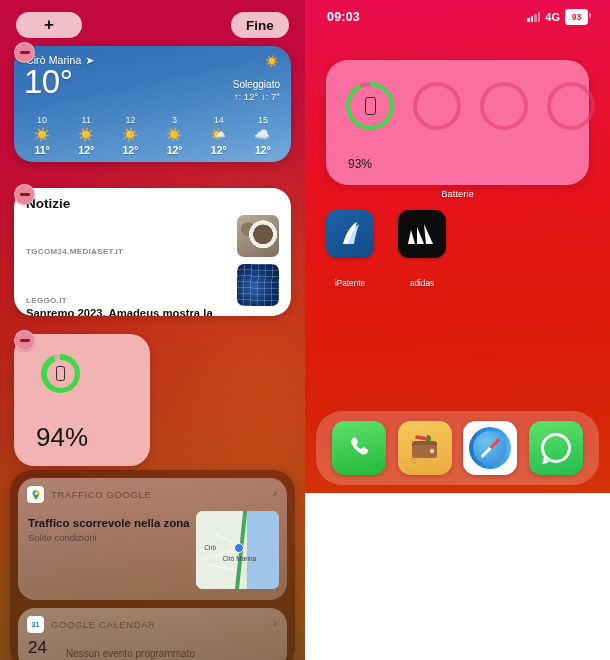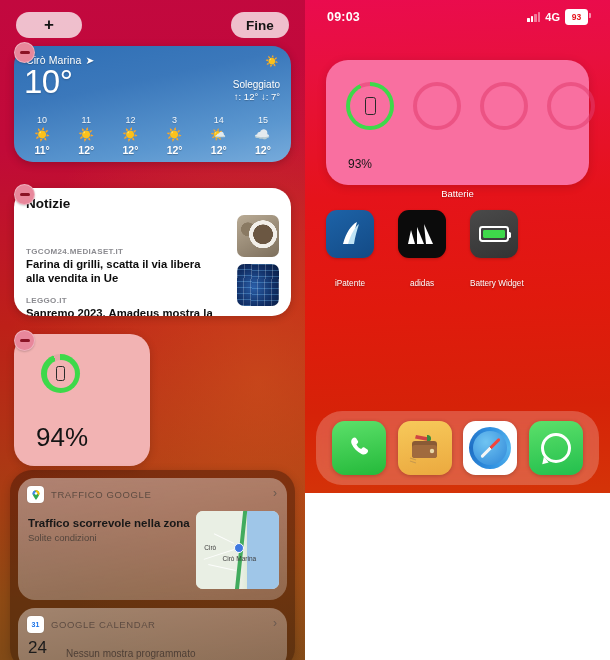--- a/index.html
+++ b/index.html
@@ -297,21 +297,20 @@
           </div>
         </div>
     </div>
 
     <div class="minus-badge" style="left:14px; top:184px;"></div>
     <div class="w-news">
       <div class="nw-title">Notizie</div>
 
       <div class="nw-item i1">
         <div class="nw-src">TGCOM24.MEDIASET.IT</div>
-        <div class="nw-head">Farina di grilli, scatta il via libera alla vendita in Ue</div>
         <div class="nw-thumb thumb-food"></div>
       </div>
 
       <div class="nw-item i2">
         <div class="nw-src">LEGGO.IT</div>
         <div class="nw-head">Sanremo 2023, Amadeus mostra la scenografia "cupola" a VivaRai2: «F...</div>
         <div class="nw-thumb thumb-tech"></div>
       </div>
     </div>
 
@@ -354,21 +353,21 @@
         </div>
       </div>
 
       <div class="w-calendar">
         <div class="cw-head">
           <div class="gcal-ico">31</div>
           <span class="tw-label">GOOGLE CALENDAR</span>
         </div>
         <div class="cw-chev">›</div>
         <div class="cw-day">24</div>
-        <div class="cw-empty">Nessun mostra programmato</div>
+        <div class="cw-empty">Nessun evento programmato</div>
       </div>
     </div>
   </div>
 
   <div class="panel-right">
 
     <div class="statusbar">
       <div class="sb-time">09:03</div>
       <div class="sb-right">
         <div class="sig-bars">
@@ -407,28 +406,20 @@
       </div>
       <div class="app">
         <div class="app-icon ico-adidas">
           <svg width="32" height="24" viewBox="0 0 32 24">
             <path d="M2 22h7L5 8z" fill="#fff"></path>
             <path d="M11 22h7L11 5z" fill="#fff"></path>
             <path d="M20 22h7L18 2z" fill="#fff"></path>
           </svg>
         </div>
         <div class="app-label">adidas</div>
-      </div>
-      <div class="app">
-        <div class="app-icon ico-battwidget">
-          <div class="bw-icon-shell">
-              <div class="bw-icon-fill"></div>
-            </div>
-        </div>
-        <div class="app-label">Battery Widget</div>
       </div>
     </div>
 
     <div class="search-pill">
       <span>
         <svg width="9" height="9" viewBox="0 0 10 10">
           <circle cx="4" cy="4" r="3" stroke="#fff" stroke-width="1.2" fill="none"></circle>
           <line x1="6.2" y1="6.2" x2="9" y2="9" stroke="#fff" stroke-width="1.2"></line>
         </svg>
       </span>

